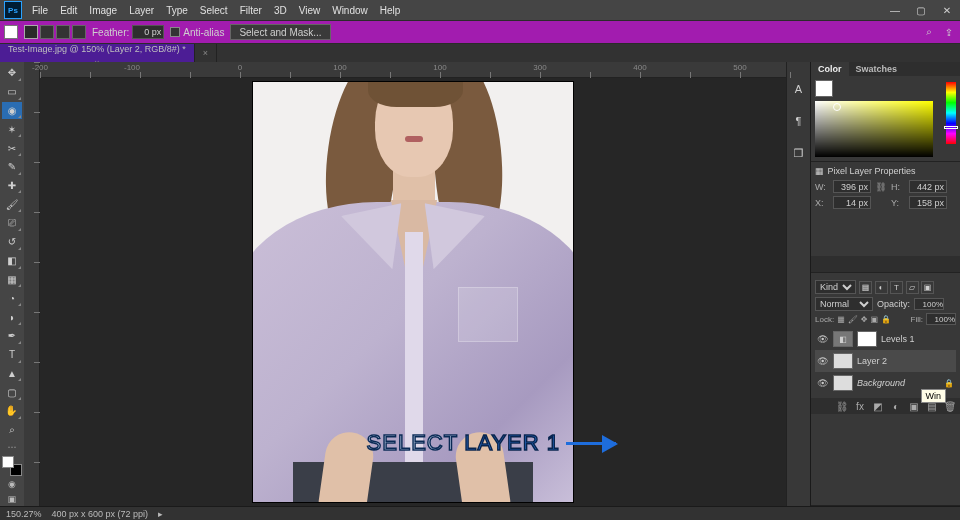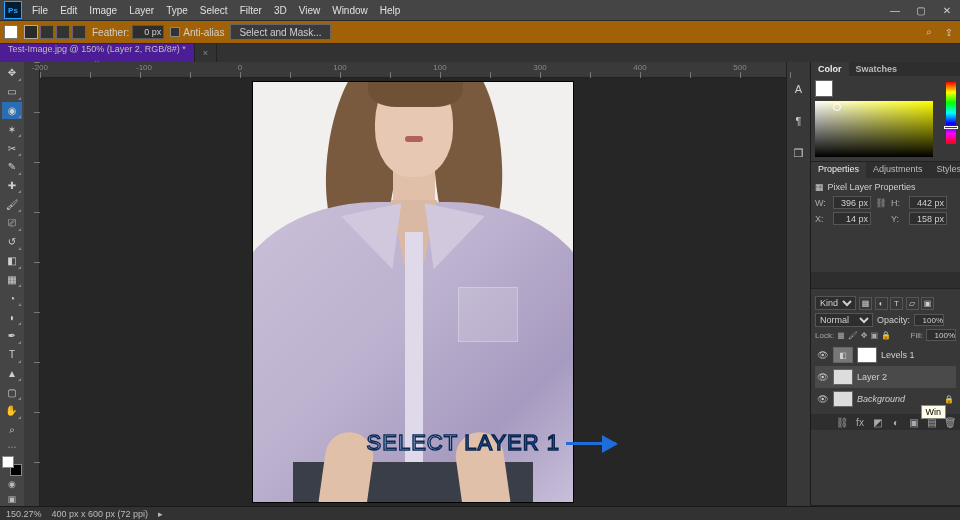--- a/index.html
+++ b/index.html
@@ -6,21 +6,21 @@
   body { width: 960px; height: 520px; background: #1c1c1c; color: #cfcfcf; font-size: 10px; overflow: hidden; position: relative; }
 
   
   .menubar { display: flex; align-items: center; height: 20px; background: #454545; color: #e0e0e0; }
   .ps-logo { width: 18px; height: 18px; margin: 0 4px; background: #001d34; border: 1px solid #2aa2ff; display: flex; align-items: center; justify-content: center; color: #2aa2ff; font-weight: bold; font-size: 8px; }
   .menubar .mitem { padding: 0 6px; cursor: default; }
   .winctrl { margin-left: auto; display: flex; }
   .winctrl span { width: 26px; height: 20px; display: flex; align-items: center; justify-content: center; color: #cfcfcf; }
 
   
-  .options { display: flex; align-items: center; height: 24px; background: #a16207; border-top: 1px solid #2b2b2b; border-bottom: 1px solid #2b2b2b; padding: 0 4px; gap: 6px; color: #cfcfcf; }
+  .options { display: flex; align-items: center; height: 24px; background: #a21caf; border-top: 1px solid #2b2b2b; border-bottom: 1px solid #2b2b2b; padding: 0 4px; gap: 6px; color: #cfcfcf; }
   .opt-field { display: flex; align-items: center; gap: 3px; }
   .opt-swatch { width: 14px; height: 14px; border: 1px solid #777; background: #fff; }
   .opt-sel { display: flex; gap: 2px; }
   .opt-sel span { width: 14px; height: 14px; border: 1px solid #666; background: #333; }
   .opt-sel span.active { background: #2a2a2a; border-color: #aaa; }
   .opt-input { width: 32px; height: 14px; background: #2e2e2e; border: 1px solid #555; color: #cfcfcf; font-size: 9px; text-align: right; padding: 0 2px; }
   .opt-check { width: 10px; height: 10px; border: 1px solid #888; background: #333; }
   .opt-btn { height: 16px; padding: 0 8px; background: #3a3a3a; border: 1px solid #666; display: flex; align-items: center; }
   .opt-share { margin-left: auto; display: flex; gap: 6px; }
   .opt-share span { width: 14px; height: 14px; display:flex;align-items:center;justify-content:center; }
@@ -226,21 +226,21 @@
       <div class="tick" style="top: 400px;"></div>
     </div>
 
   <div class="canvas-zone">
     <div class="ruler-h">
 
     <div class="tick" style="left: 0px;"></div>
         <div class="ticklbl" style="left: 0px;">-200</div>
         <div class="tick" style="left: 50px;"></div>
         <div class="tick" style="left: 100px;"></div>
-        <div class="ticklbl" style="left: 104px;">-100</div>
+        <div class="ticklbl" style="left: 92px;">-100</div>
         <div class="tick" style="left: 150px;"></div>
         <div class="tick" style="left: 200px;"></div>
         <div class="ticklbl" style="left: 200px;">0</div>
         <div class="tick" style="left: 250px;"></div>
         <div class="tick" style="left: 300px;"></div>
         <div class="ticklbl" style="left: 300px;">100</div>
         <div class="tick" style="left: 350px;"></div>
         <div class="tick" style="left: 400px;"></div>
         <div class="ticklbl" style="left: 400px;">100</div>
         <div class="tick" style="left: 450px;"></div>
@@ -297,25 +297,20 @@
       <div class="swatch-small"></div>
       <div class="picker">
           <div class="cursor"></div>
         </div>
       <div class="huebar">
           <div class="ind"></div>
         </div>
     </div>
 
     <div class="panel">
-      <div class="tabs">
-        <span class="active">Properties</span>
-        <span>Adjustments</span>
-        <span>Styles</span>
-      </div>
       <div class="body props">
         <div style="display:flex;align-items:center;gap:4px;margin-bottom:4px;">
             <span>▦</span>
             <span>Pixel Layer Properties</span>
           </div>
         <div class="row">
           <span class="lbl">W:</span>
           <input value="396 px" style="">
           <span class="link">⛓</span>
           <span class="lbl">H:</span>

